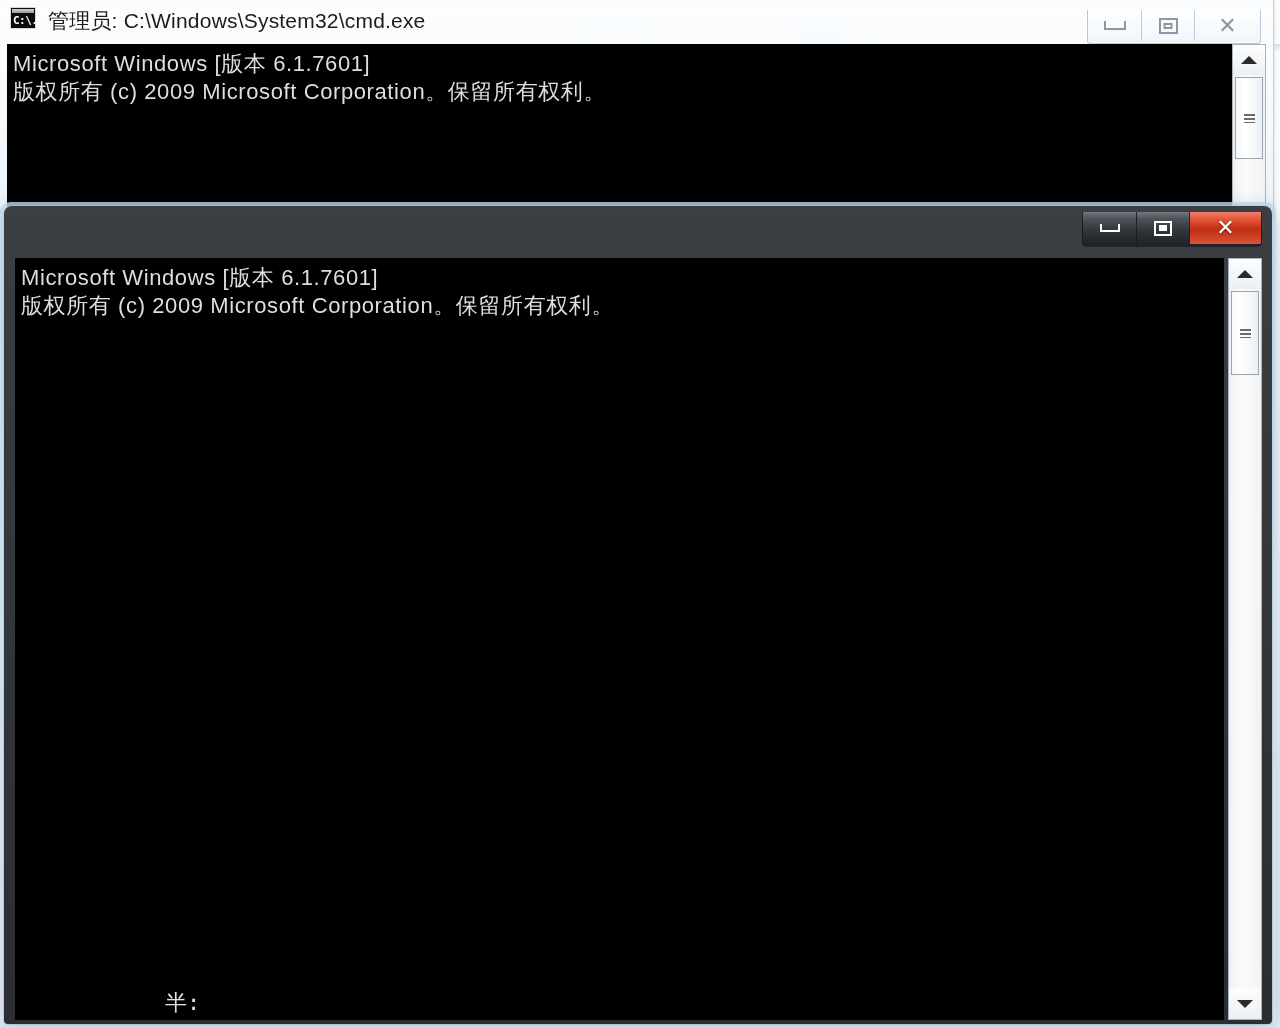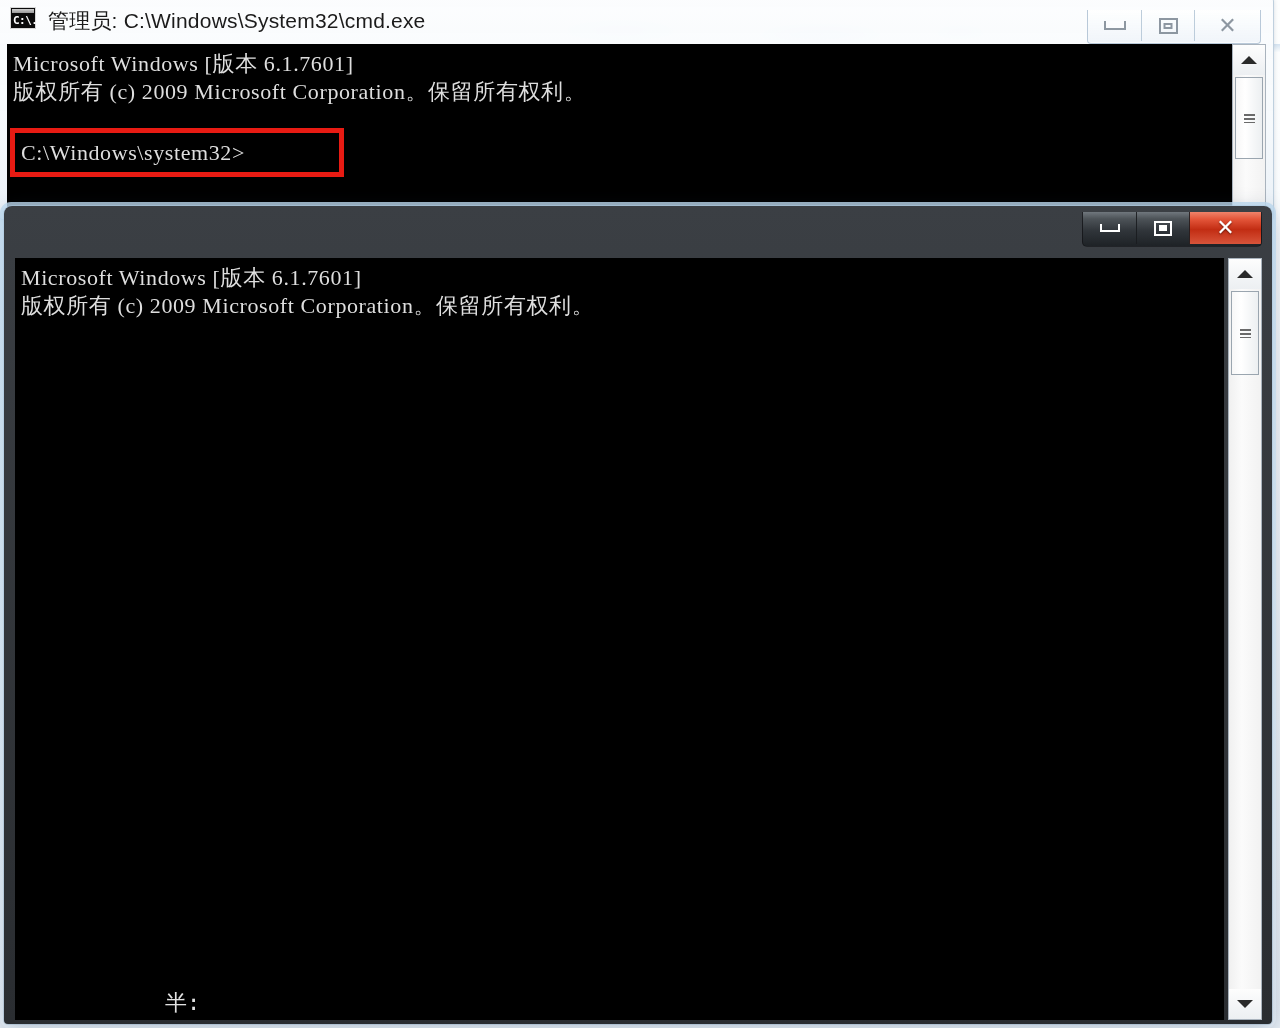--- a/index.html
+++ b/index.html
@@ -268,21 +268,21 @@
     position: absolute;
     left: 50%; top: 50%;
     transform: translate(-50%,-50%);
     width: 8px; height: 6px;
     background: #ffffff;
   }
   #win2 .ic-close { color: #ffffff; text-shadow: 0 1px 2px rgba(0,0,0,.5); }
 
   
   .conline {
-    font-family: Liberation Serif, serif;
+    font-family: Liberation Sans, sans-serif;
     font-size: 22px;
     line-height: 28px;
     color: #dedede;
     white-space: pre;
     letter-spacing: .6px;
   }
   .console .lines { position: absolute; left: 6px; top: 6px; }
 
   
   .hl-box {
@@ -480,23 +480,20 @@
           <span class="ic-close">✕</span>
         </div>
       </div>
     </div>
 
     <div class="console">
       <div class="lines">
         <div class="conline">Microsoft Windows [版本 6.1.7601]</div>
         <div class="conline">版权所有 (c) 2009 Microsoft Corporation。保留所有权利。</div>
       </div>
-      <div class="hl-box hl-red">
-        <span class="conline">C:\Windows\system32&gt;</span>
-      </div>
     </div>
 
     <div class="scroll-col">
       <div class="sb">
         <div class="sb-arrow up">
           <span class="tri up"></span>
         </div>
         <div class="sb-thumb" style="top:32px;height:82px;">
           <span class="grip"></span>
         </div>

